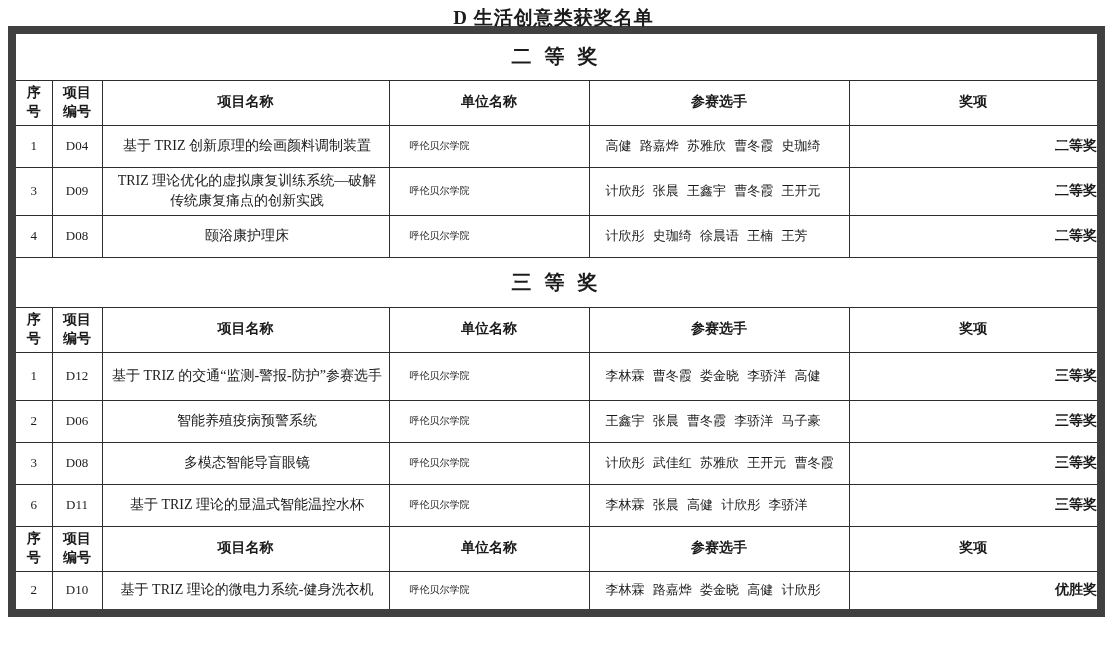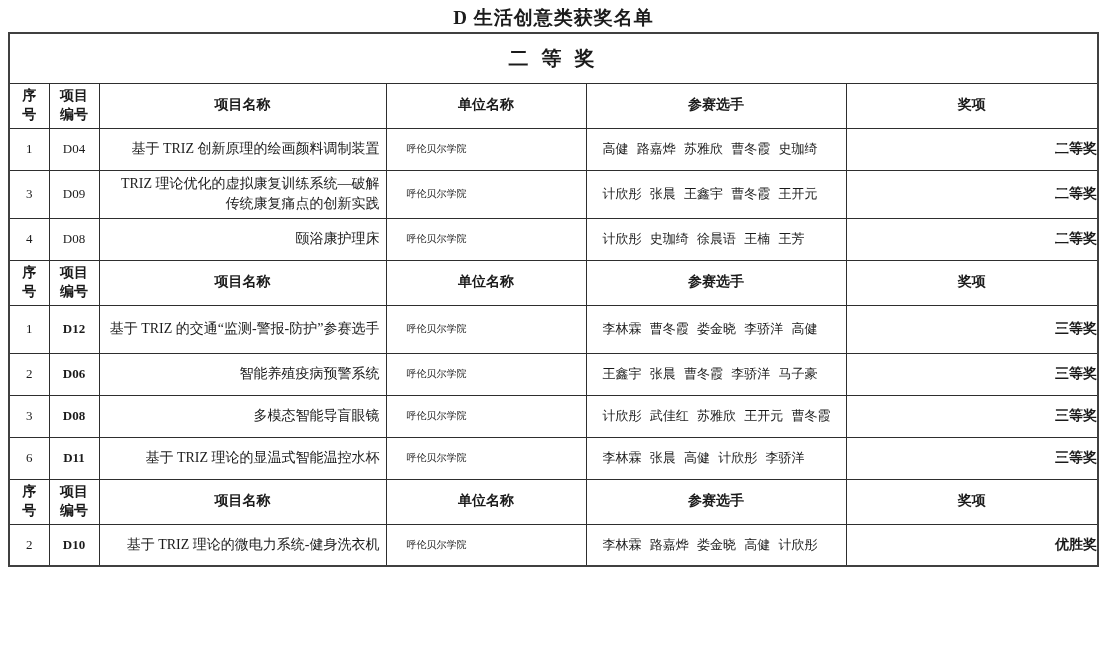--- a/index.html
+++ b/index.html
@@ -2,46 +2,46 @@
 <html><head>
 <meta charset="utf-8">
 <style>
   html,body{margin:0;padding:0;}
   body{
     width:1107px;height:672px;background:#ffffff;
     font-family:"Liberation Serif","DejaVu Serif",serif;
     color:#1b1b1b;overflow:hidden;
   }
   .doc-title{
-    height:32px;box-sizing:border-box;padding-top:5px;
+    height:26px;box-sizing:border-box;padding-top:5px;
     text-align:center;font-size:19px;font-weight:bold;letter-spacing:1px;
   }
   table.awards{
     border-collapse:collapse;table-layout:fixed;
     width:1089px;margin-left:8px;
-    border:2px solid #404040;
+    border:8px solid #404040;
   }
   td,th{
     border:1px solid #2e2e2e;box-sizing:border-box;
     overflow:hidden;padding:0;vertical-align:middle;
   }
   tr.h-band{height:50px;}
   tr.h-head{height:45px;}
   tr.h-std{height:42px;}
   tr.h-tall{height:48px;}
   td.band-cell{
     text-align:center;font-size:20px;font-weight:bold;letter-spacing:4px;
   }
   th{
     font-size:14px;font-weight:bold;text-align:center;
     white-space:pre-line;line-height:1.35;
   }
   td.c-no,td.c-code{text-align:center;font-size:13px;}
-  tbody.bold-code td.c-code{font-weight:bold;}
-  td.c-name{font-size:14px;line-height:1.45;padding:2px 6px 2px 9px;text-align:right;}
+  tbody.bold-code td.c-code{font-weight:normal;}
+  td.c-name{font-size:14px;line-height:1.45;padding:2px 6px 2px 9px;text-align:center;}
   td.c-unit{font-size:10px;padding-left:20px;text-align:left;}
   td.c-members{
     font-size:13px;padding-left:16px;text-align:left;
     white-space:nowrap;word-spacing:5px;
   }
   td.c-award{text-align:right;font-size:14px;font-weight:bold;}
 </style>
 </head>
 <body>
 
@@ -91,20 +91,23 @@
       <td class="c-no">4</td>
       <td class="c-code">D08</td>
       <td class="c-name">颐浴康护理床</td>
       <td class="c-unit">呼伦贝尔学院</td>
       <td class="c-members">计欣彤 史珈绮 徐晨语 王楠 王芳</td>
       <td class="c-award">二等奖</td>
     </tr>
   </tbody>
 
   <tbody class="bold-code">
+    <tr class="h-band">
+      <td class="band-cell" colspan="6">三 等 奖</td>
+    </tr>
     <tr class="h-head">
       <th>序
 号</th>
       <th>项目
 编号</th>
       <th>项目名称</th>
       <th>单位名称</th>
       <th>参赛选手</th>
       <th>奖项</th>
     </tr>

